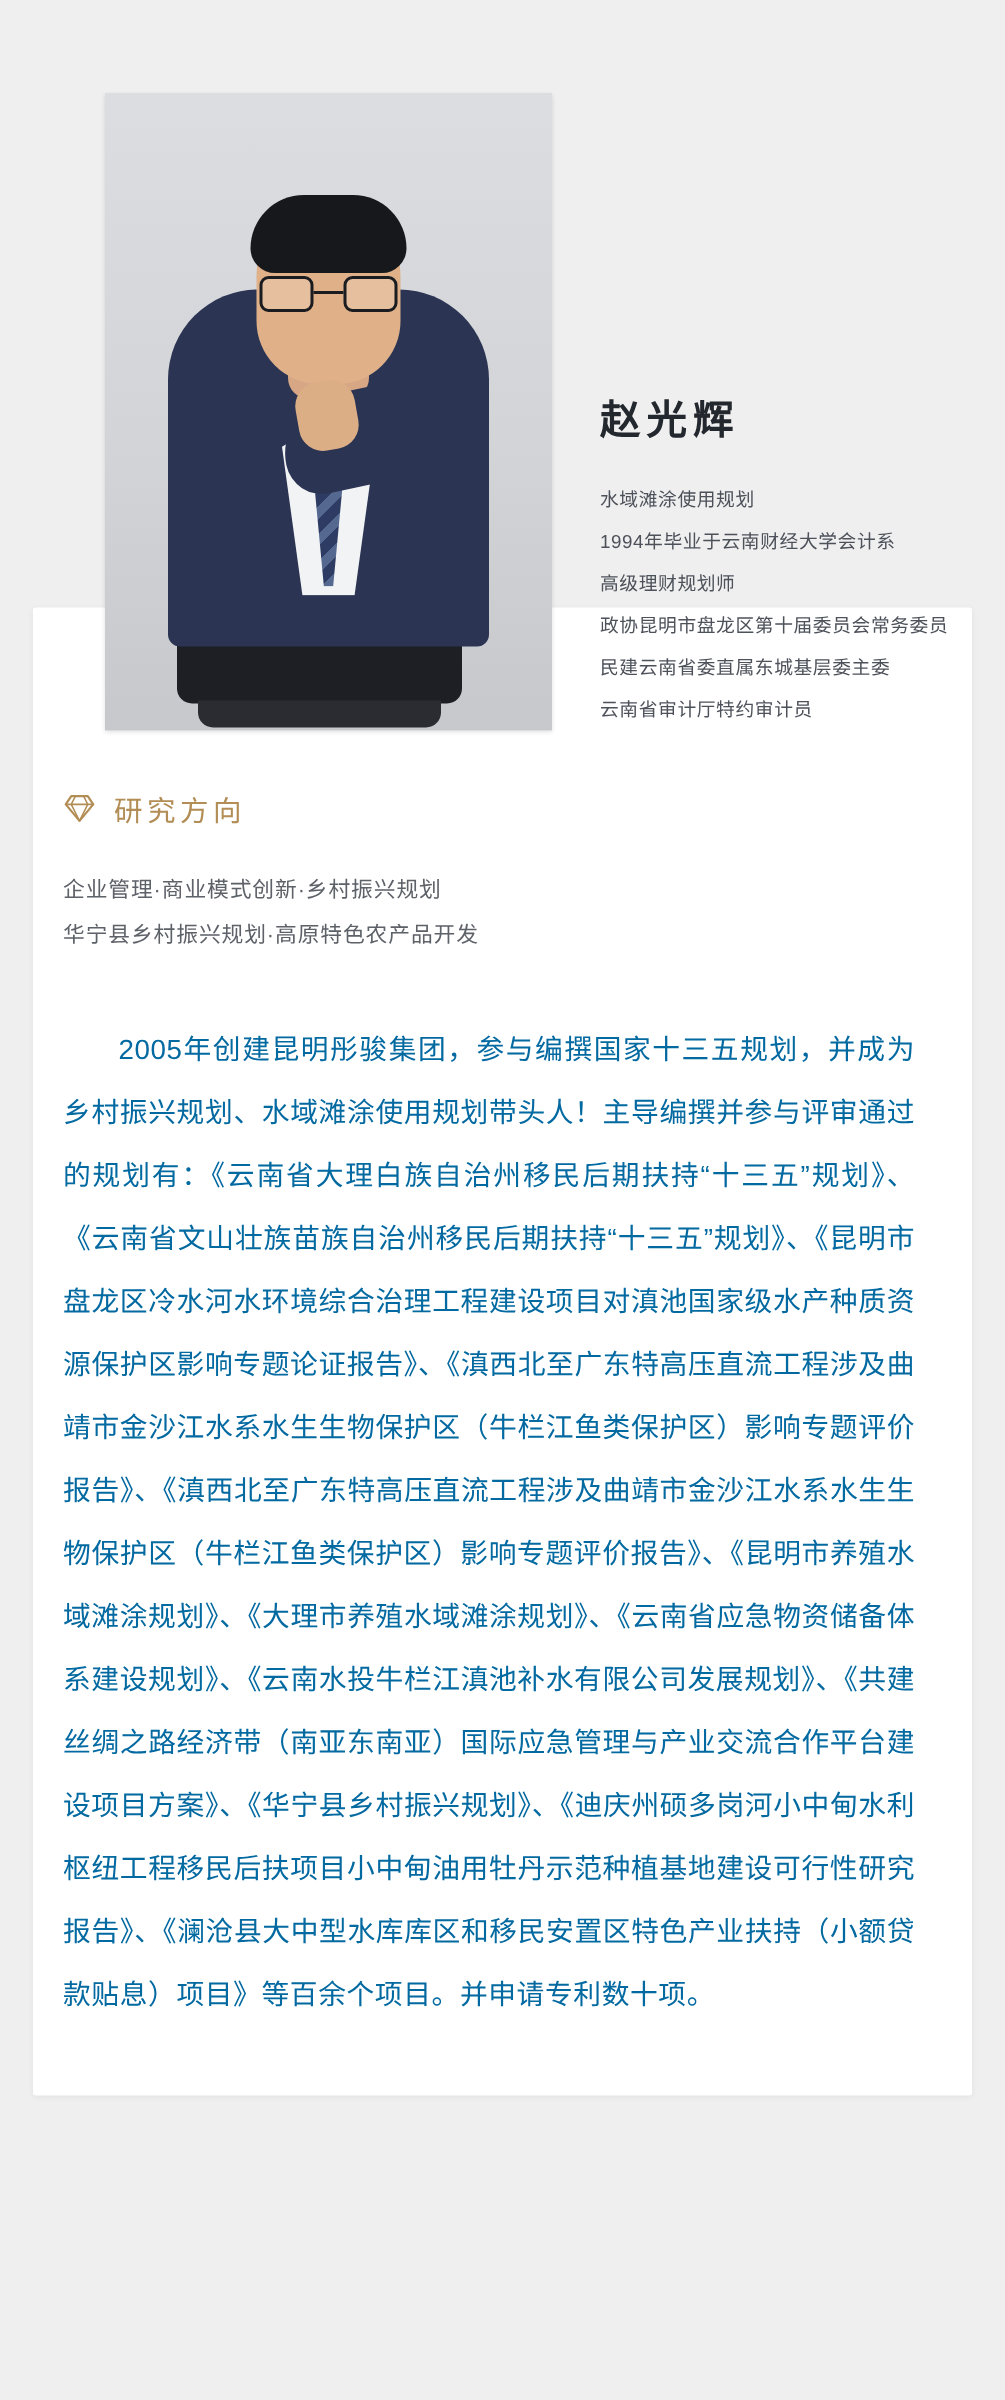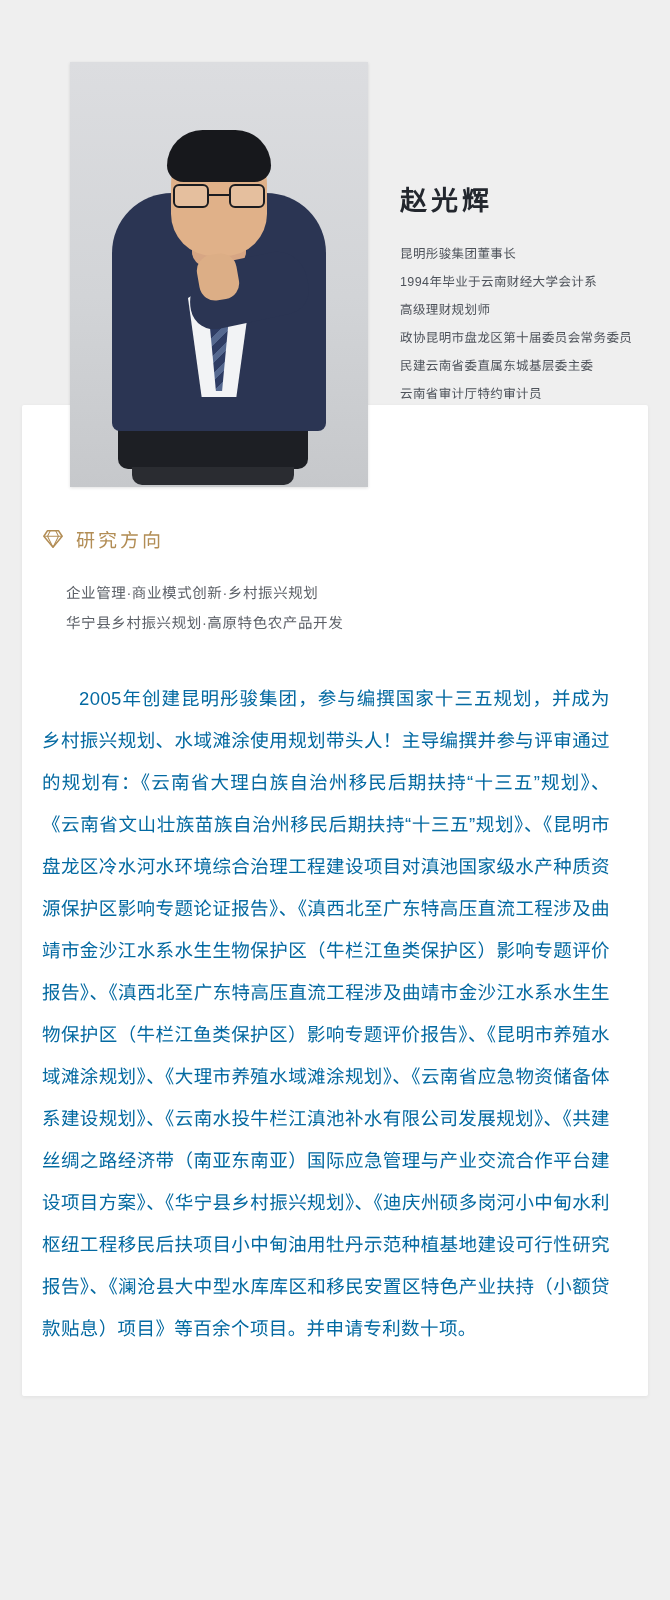--- a/index.html
+++ b/index.html
@@ -14,21 +14,21 @@
     min-height: 1600px;
     background: #efefef;
     overflow: hidden;
   }
 
   
   .profile {
     position: relative;
     padding: 62px 0 0 0;
     display: flex;
-    align-items: center;
+    align-items: flex-end;
     z-index: 3;
   }
   .photo-wrap {
     width: 298px;
     margin-left: 70px;
     margin-top: 0;
     flex: 0 0 298px;
   }
   .photo {
     position: relative;
@@ -165,21 +165,20 @@
   .diamond-icon { width: 22px; height: 22px; display: block; }
   .section-title {
     font-size: 19px;
     color: #b28d55;
     letter-spacing: 3px;
     font-weight: 500;
   }
 
   .keywords {
     margin-bottom: 40px;
-    margin-left: 24px;
   }
   .kw-line {
     font-size: 14.5px;
     color: #5d6168;
     line-height: 30px;
     letter-spacing: 0.6px;
   }
 
   .bio p {
     font-size: 18.5px;
@@ -213,21 +212,21 @@
           <span class="bridge"></span>
           <span class="lens r"></span>
         </div>
         <div class="ph-arm"></div>
         <div class="ph-hand"></div>
       </div>
     </div>
 
     <div class="info">
       <div class="name">赵光辉</div>
-      <div class="info-line">昆明彤骏集团董事长</div>
+      <div class="info-line">水域滩涂使用规划</div>
       <div class="info-line">1994年毕业于云南财经大学会计系</div>
       <div class="info-line">高级理财规划师</div>
       <div class="info-line">政协昆明市盘龙区第十届委员会常务委员</div>
       <div class="info-line">民建云南省委直属东城基层委主委</div>
       <div class="info-line">云南省审计厅特约审计员</div>
     </div>
 
   </div>
 
   <div class="card">

